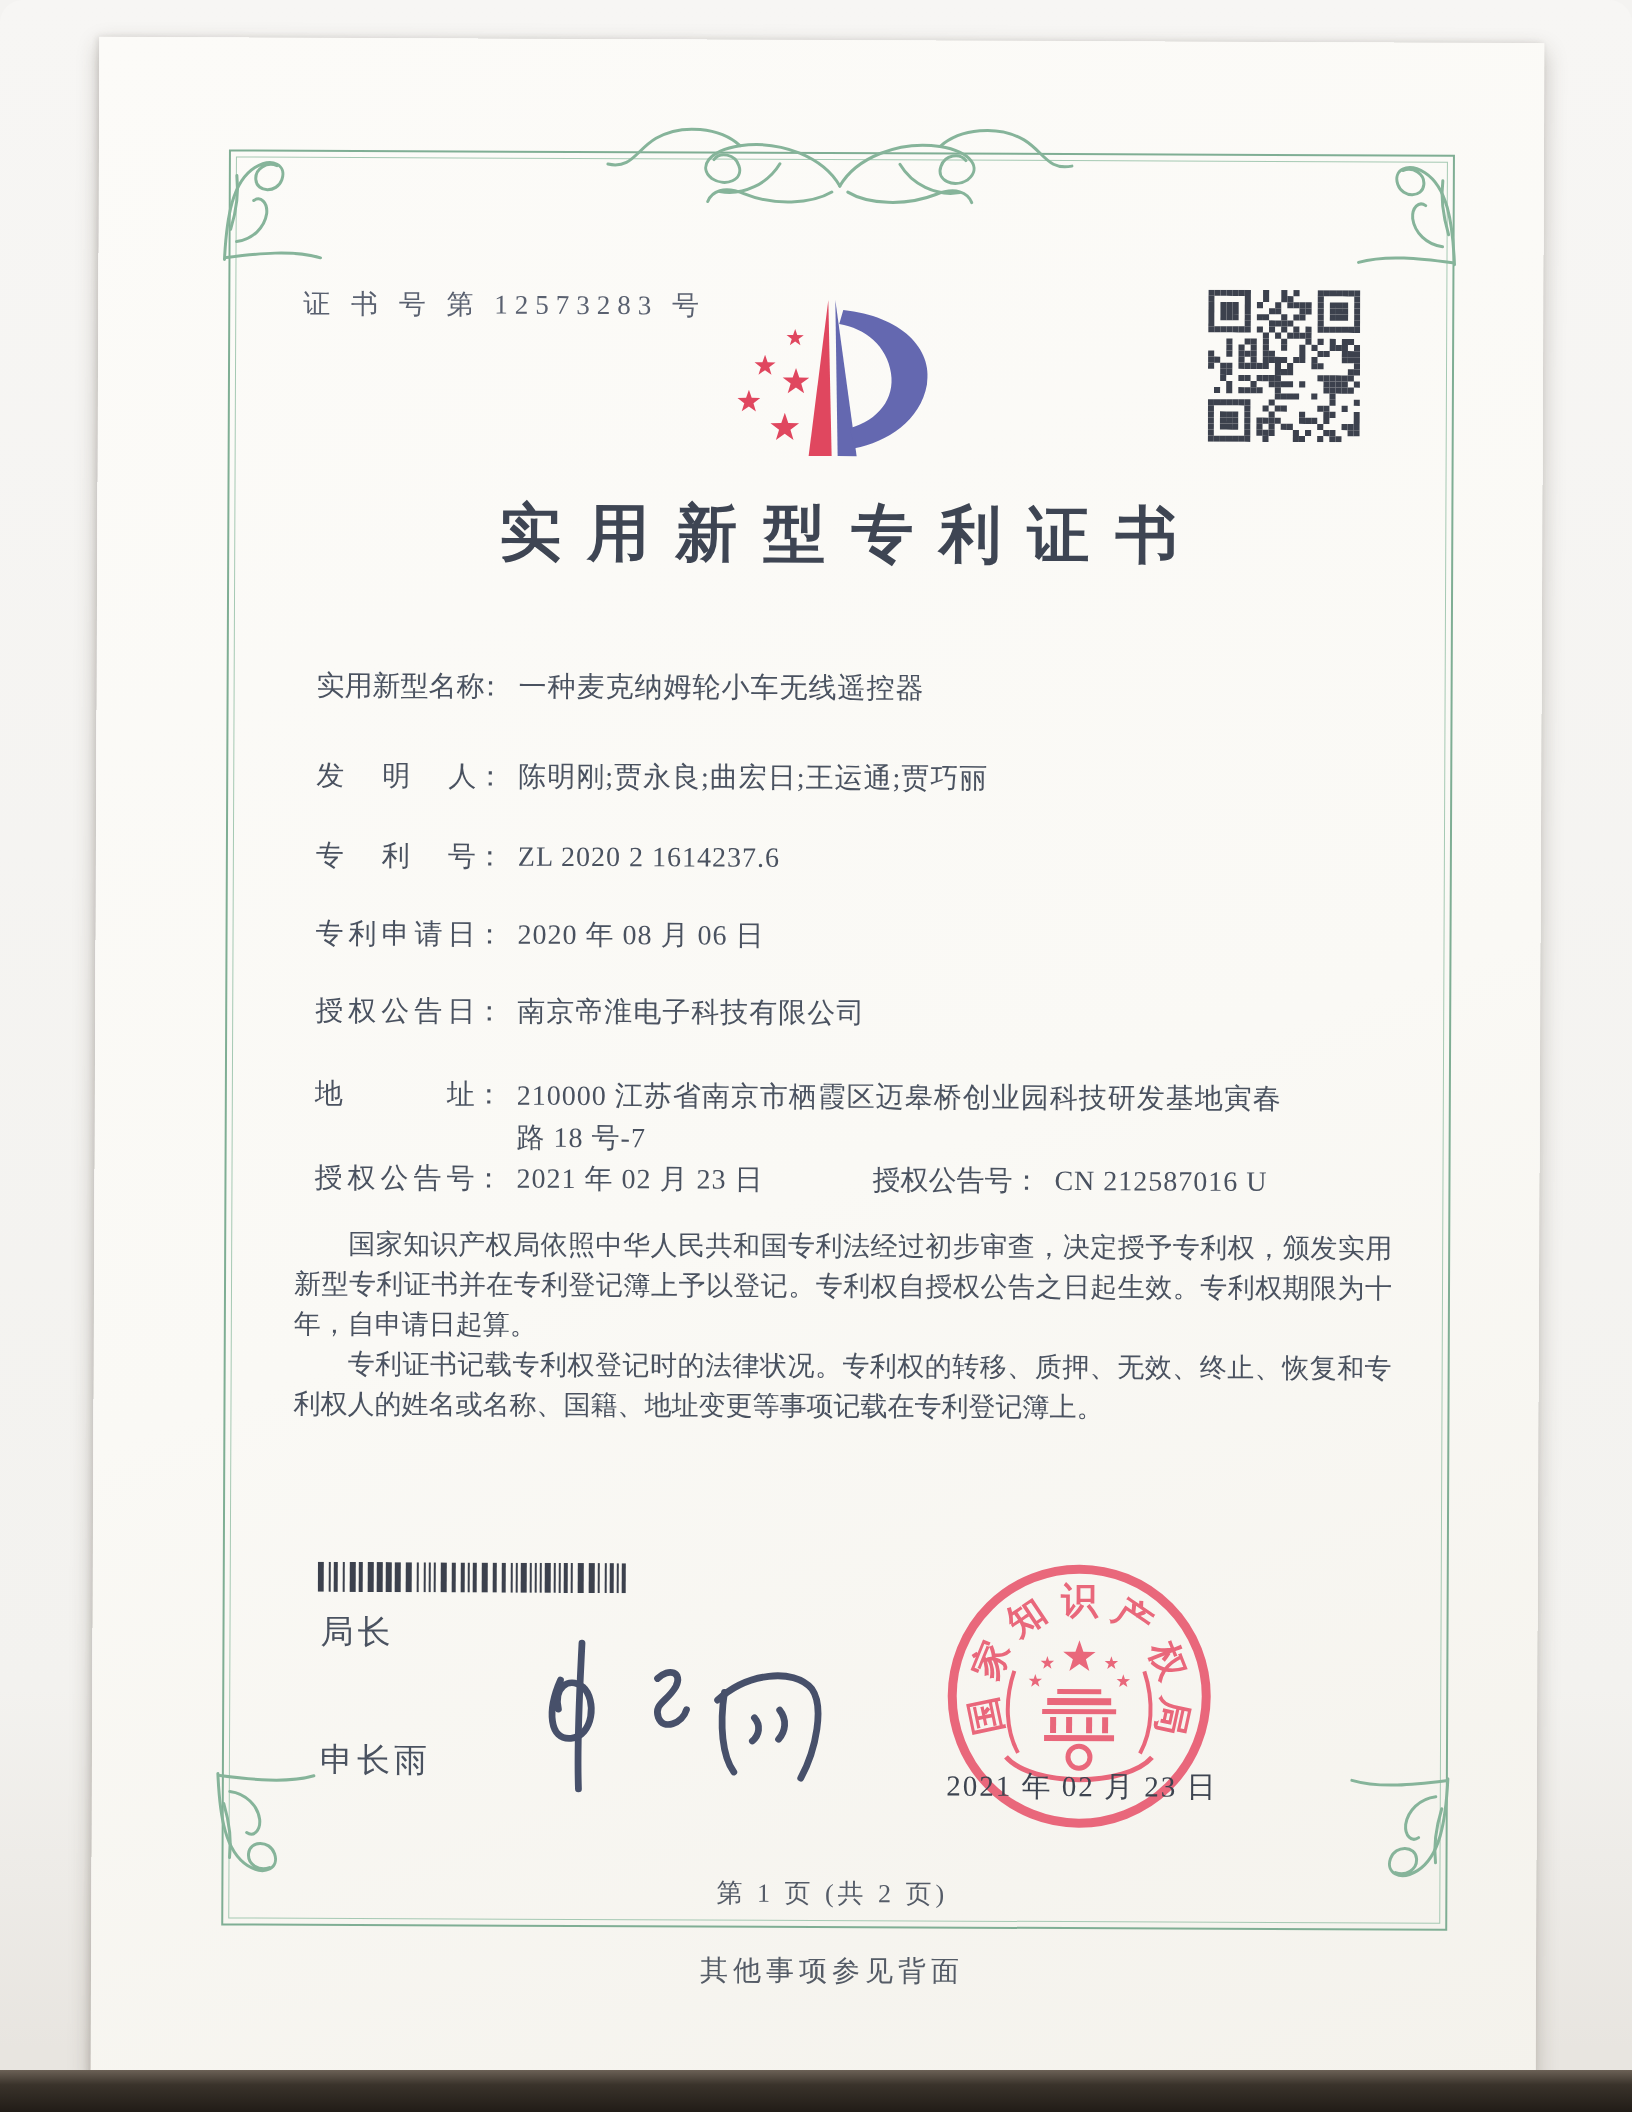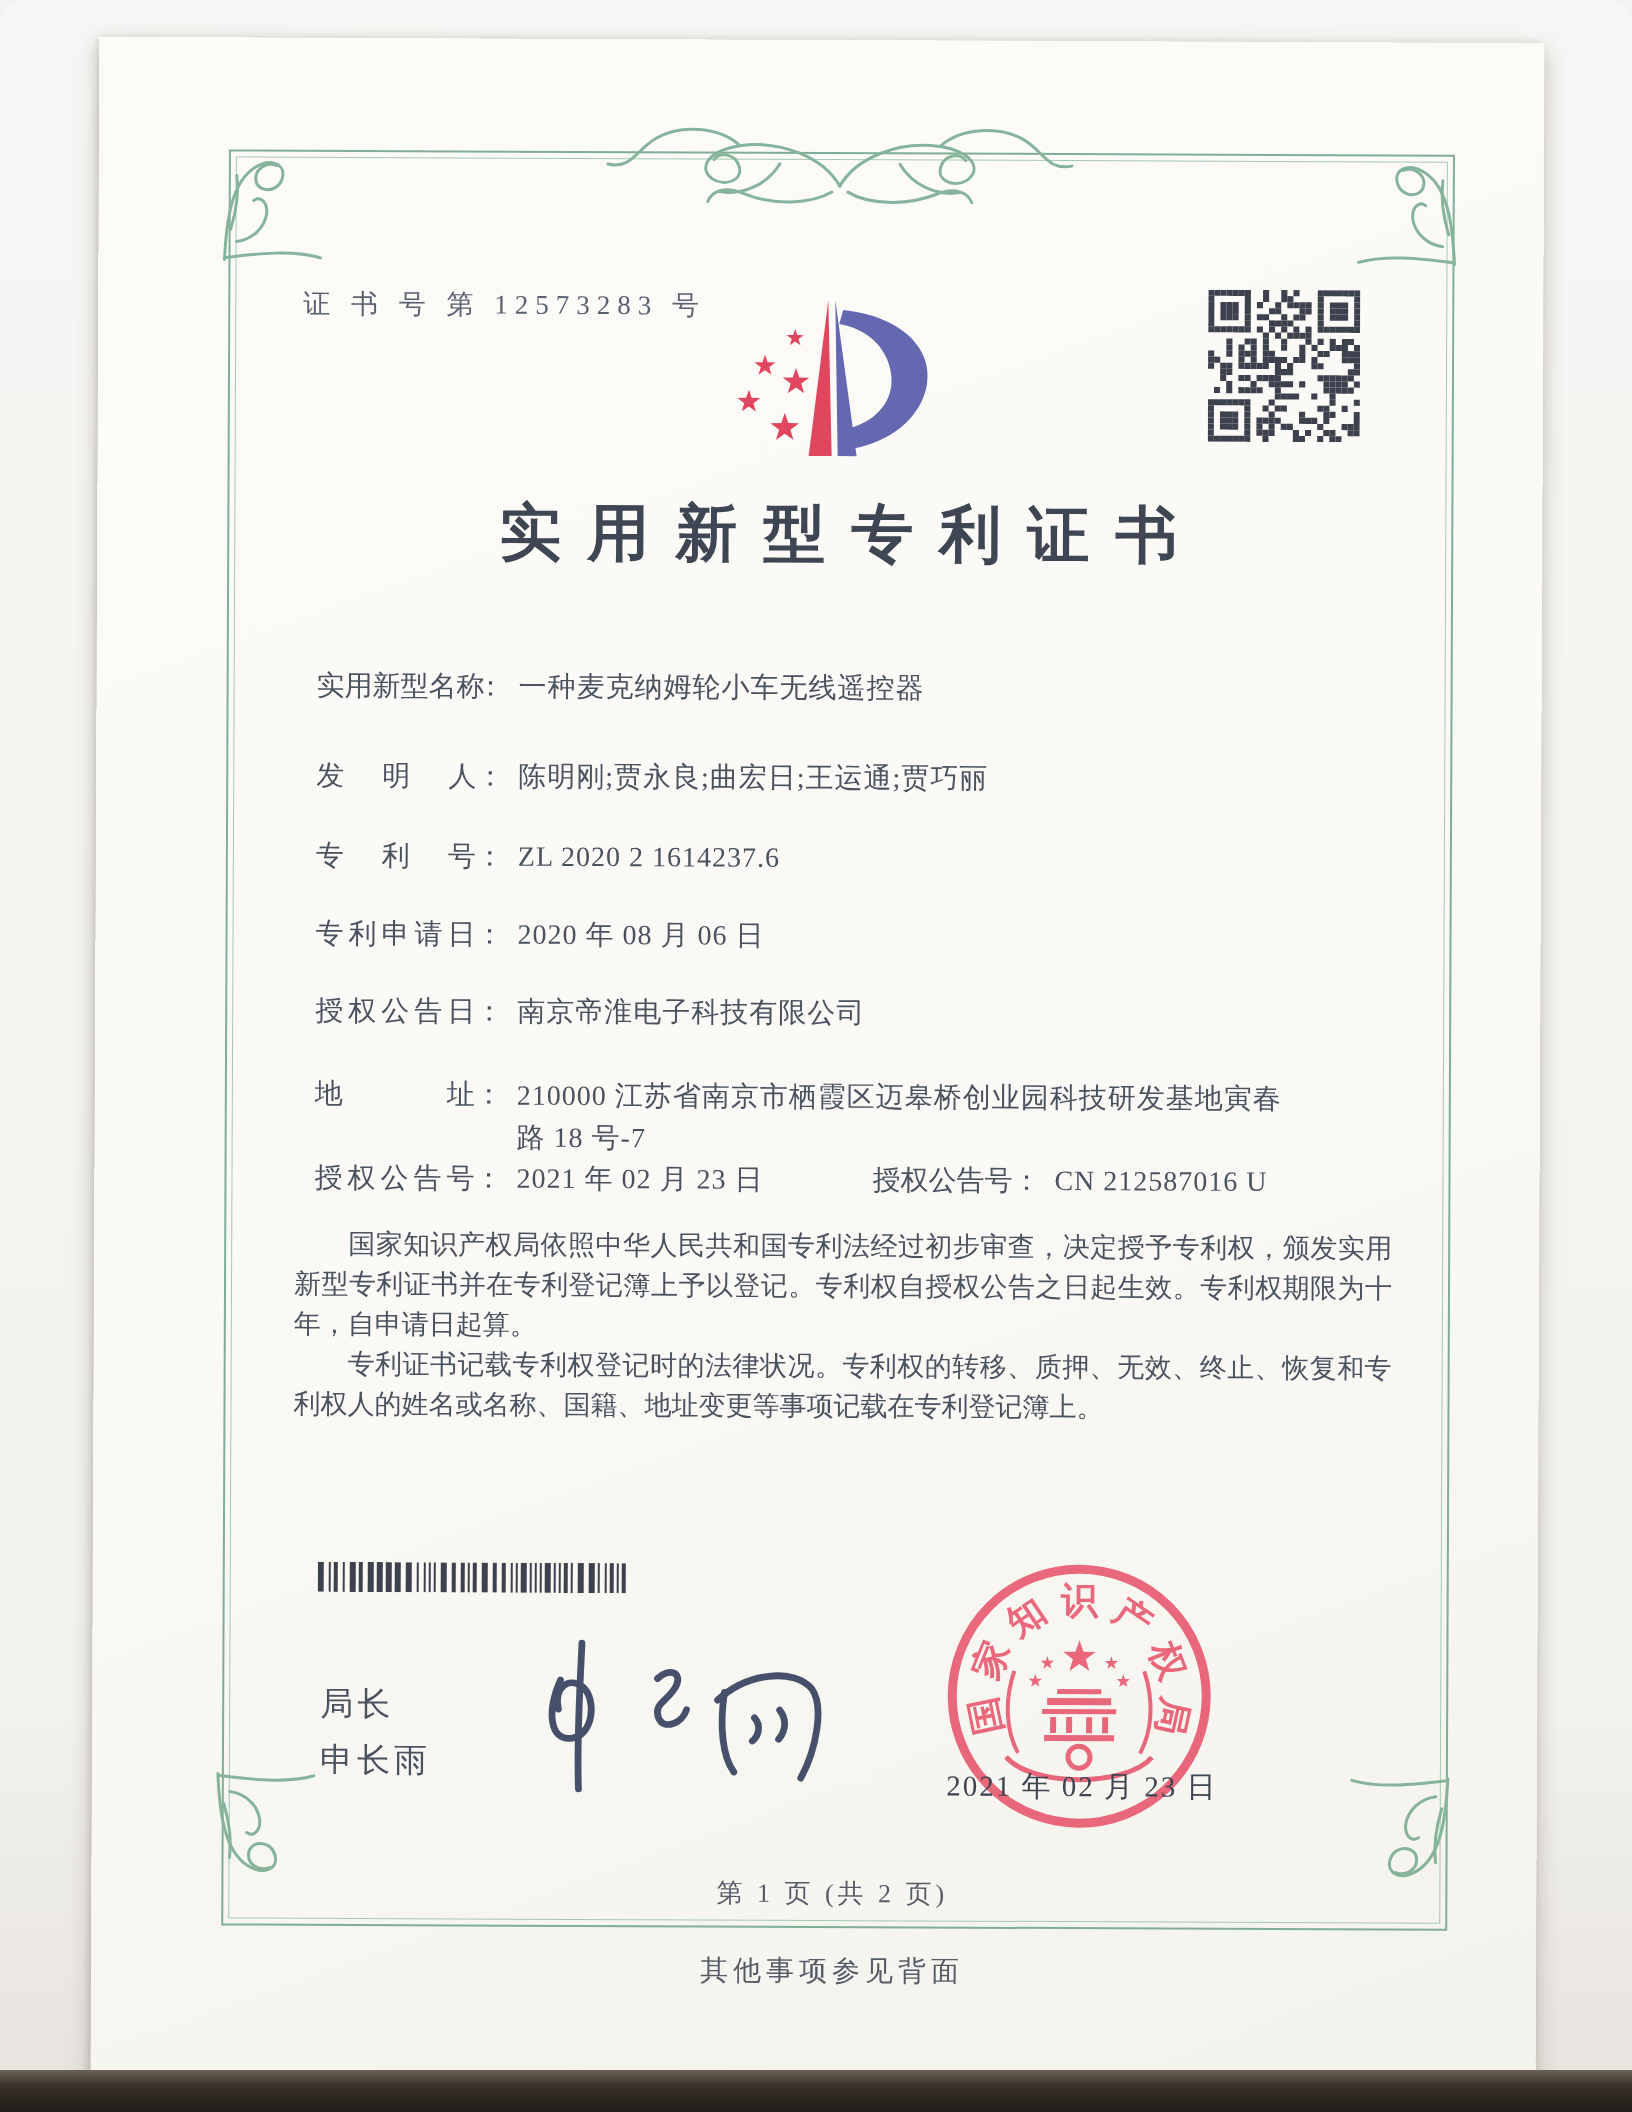--- a/index.html
+++ b/index.html
@@ -498,21 +498,21 @@
         <rect x="253" y="0" width="2" height="30" fill="#3c414d"></rect>
         <rect x="260" y="0" width="6" height="30" fill="#3c414d"></rect>
         <rect x="271" y="0" width="6" height="30" fill="#3c414d"></rect>
         <rect x="280" y="0" width="2" height="30" fill="#3c414d"></rect>
         <rect x="287" y="0" width="2" height="30" fill="#3c414d"></rect>
         <rect x="292" y="0" width="4" height="30" fill="#3c414d"></rect>
         <rect x="299" y="0" width="2" height="30" fill="#3c414d"></rect>
         <rect x="304" y="0" width="4" height="30" fill="#3c414d"></rect>
       </svg>
 
-    <div class="signer" style="top:1644px">局长</div>
+    <div class="signer" style="top:1572px">局长</div>
     <div class="signer" style="top:1700px">申长雨</div>
 
     <svg class="signature" viewBox="0 0 340 180">
       <g fill="none" stroke="#47506a" stroke-width="7" stroke-linecap="round" stroke-linejoin="round">
         <path d="M84,14 C82,60 79,112 81,164"></path>
         <path d="M62,52 C48,84 51,114 73,112 C96,110 100,72 85,59 C70,48 55,60 60,82"></path>
         <path d="M162,50 C174,38 188,44 181,58 C172,74 158,76 163,90 C168,104 188,96 192,82"></path>
         <path d="M231,64 C226,98 229,130 241,146"></path>
         <path d="M224,72 C254,44 302,38 321,60 C334,78 326,122 310,152"></path>
         <path d="M262,90 C269,98 267,108 260,114"></path>

